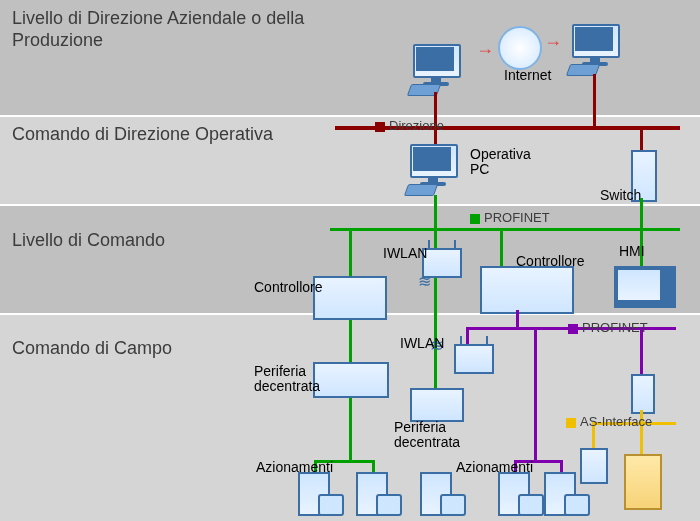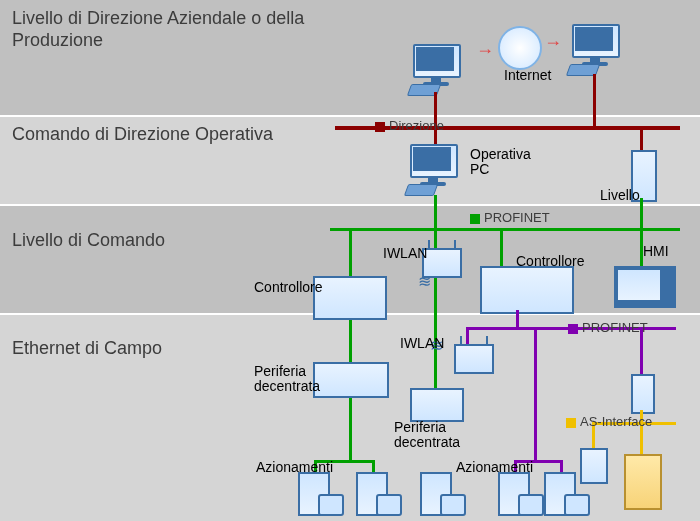--- a/index.html
+++ b/index.html
@@ -56,21 +56,21 @@
 <div class="layer layer1"></div>
 <div class="layer layer2"></div>
 <div class="layer layer3"></div>
 <div class="divider" style="top:115px"></div>
 <div class="divider" style="top:204px"></div>
 <div class="divider" style="top:313px"></div>
 
 <div class="layer-title" style="top:8px;width:300px">Livello di Direzione Aziendale o della Produzione</div>
 <div class="layer-title" style="top:124px">Comando di Direzione Operativa</div>
 <div class="layer-title" style="top:230px">Livello di Comando</div>
-<div class="layer-title" style="top:338px">Ethernet di Campo</div>
+<div class="layer-title" style="top:338px">Comando di Campo</div>
 
 <div class="dev pc" style="top:44px;left:413px">
   <div class="mon"></div>
     <div class="screen"></div>
     <div class="stand"></div>
     <div class="base"></div>
     <div class="kb"></div>
 </div>
 <div class="dev pc" style="top:24px;left:572px">
   <div class="mon"></div>
@@ -94,21 +94,21 @@
 <div class="dev pc" style="top:144px;left:410px">
   <div class="mon"></div>
     <div class="screen"></div>
     <div class="stand"></div>
     <div class="base"></div>
     <div class="kb"></div>
 </div>
 <div class="dev-label" style="top:147px;left:470px;white-space:pre">Operativa
 PC</div>
 <div class="dev box switch" style="top:150px;left:631px"></div>
-<div class="dev-label" style="top:188px;left:600px">Livello</div>
+<div class="dev-label" style="top:188px;left:600px">Switch</div>
 
 <div class="line-h c-pn" style="top:228px;left:330px;width:350px"></div>
 <div class="line-v c-pn" style="top:195px;left:434px;height:33px"></div>
 <div class="line-v c-pn" style="top:198px;left:640px;height:30px"></div>
 <div class="line-v c-pn" style="top:228px;left:349px;height:232px"></div>
 <div class="line-v c-pn" style="top:228px;left:434px;height:178px"></div>
 <div class="line-v c-pn" style="top:228px;left:500px;height:42px"></div>
 <div class="line-v c-pn" style="top:228px;left:640px;height:42px"></div>
 <div class="line-h c-pn" style="top:460px;left:314px;width:60px"></div>
 <div class="line-v c-pn" style="top:460px;left:314px;height:14px"></div>
@@ -125,21 +125,21 @@
 <div class="dev box rack" style="top:276px;left:313px"></div>
 <div class="dev-label" style="top:280px;left:254px">Controllore</div>
 
 <div class="dev box rack" style="top:266px;left:480px;width:90px;height:44px"></div>
 <div class="dev-label" style="top:254px;left:516px">Controllore</div>
 
 <div class="dev hmi" style="top:266px;left:614px">
   <div class="scr"></div>
     <div class="frame"></div>
 </div>
-<div class="dev-label" style="top:244px;left:643px">HMI</div>
+<div class="dev-label" style="top:244px;left:619px">HMI</div>
 
 <div class="line-h c-pb" style="top:327px;left:466px;width:210px"></div>
 <div class="line-v c-pb" style="top:310px;left:516px;height:17px"></div>
 <div class="line-v c-pb" style="top:327px;left:466px;height:18px"></div>
 <div class="line-v c-pb" style="top:327px;left:534px;height:133px"></div>
 <div class="line-v c-pb" style="top:327px;left:640px;height:48px"></div>
 <div class="line-h c-pb" style="top:460px;left:514px;width:48px"></div>
 <div class="line-v c-pb" style="top:460px;left:514px;height:14px"></div>
 <div class="line-v c-pb" style="top:460px;left:560px;height:14px"></div>
 <div class="net-label profibus" style="top:320px;left:568px"><span class="legend-sq"></span><span>PROFINET</span></div>

